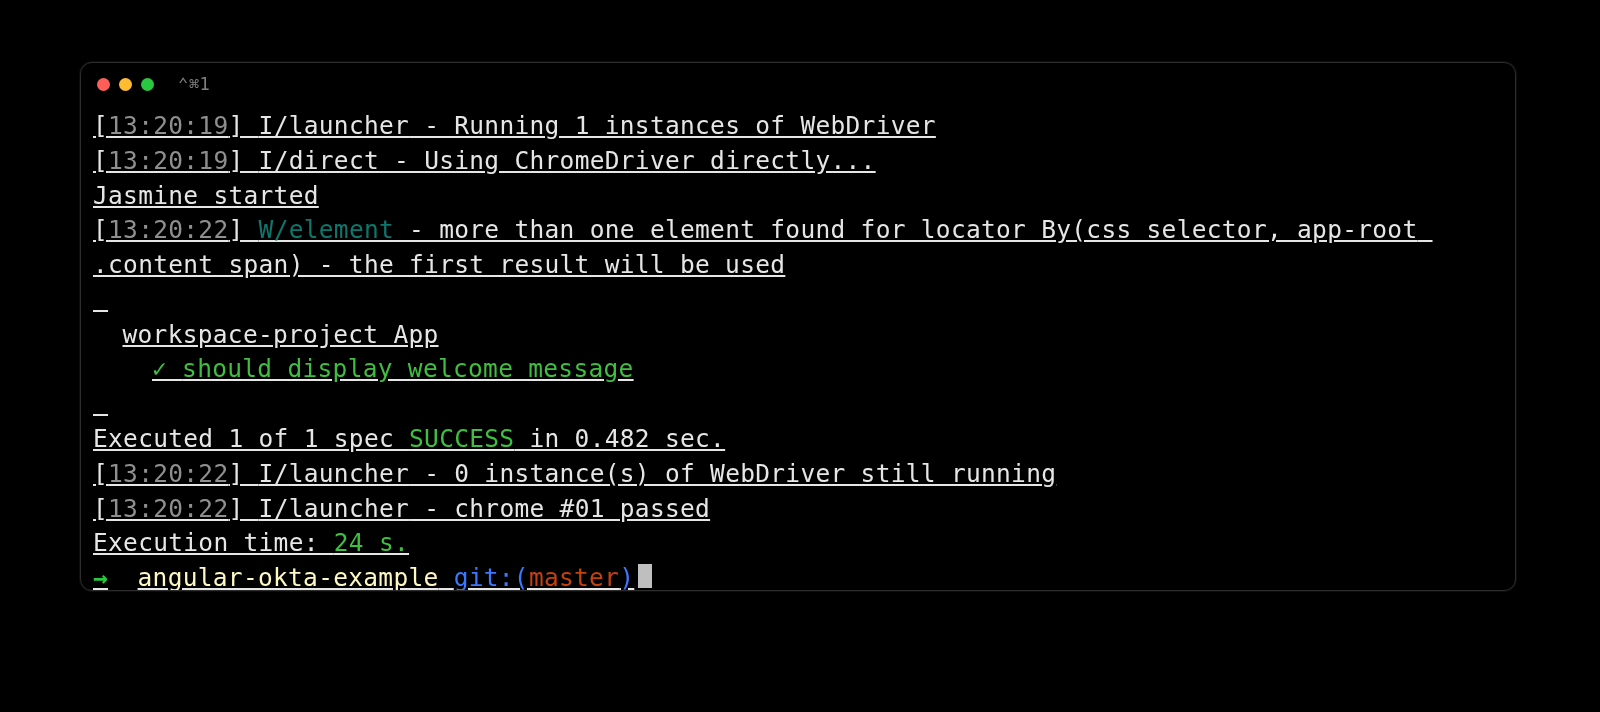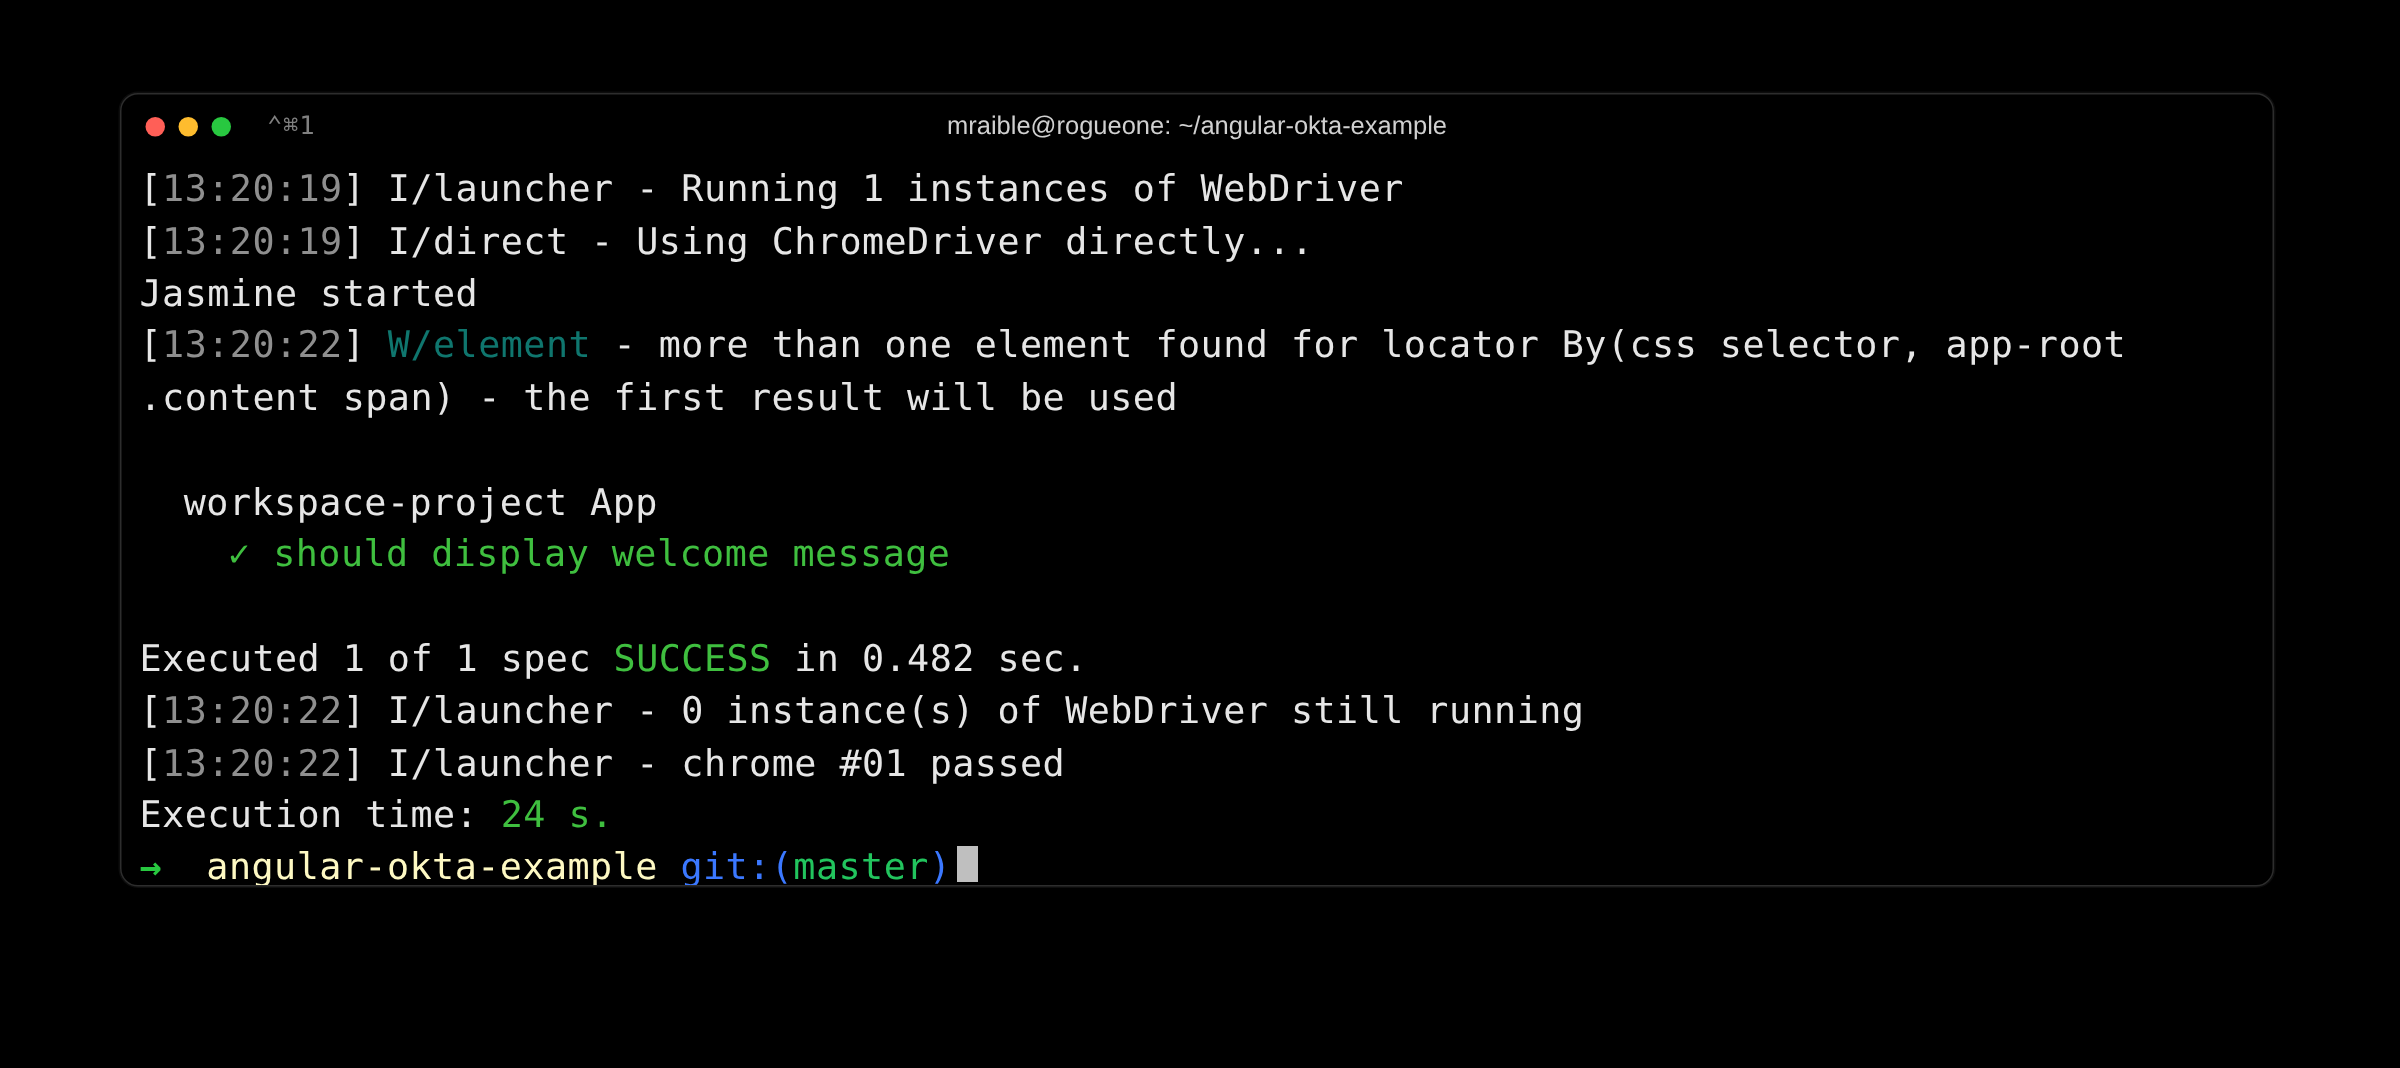--- a/index.html
+++ b/index.html
@@ -65,28 +65,28 @@
     }
     .term-body {
       padding: 4px 12px 10px 12px;
       font-size: 24.5px;
       line-height: 1.42;
       color: #e6e6e6;
       white-space: pre-wrap;
       letter-spacing: 0.3px;
       font-weight: 500;
     }
-    .line { display: block; }
+    .line { display: block; text-decoration: underline; }
     .dim  { color: #8f8f8f; }
     .white{ color: #e6e6e6; }
     .yellow{ color: #0f766e; }
     .green { color: #3fbf3f; }
     .cyan  { color: #fef9c3; }
     .blue  { color: #3b78ff; }
-    .red   { color: #22c55e; }
+    .red   { color: #c2410c; }
     .arrow-green { color: #28c840; font-weight: 600; }
     .cursor {
       display: inline-block;
       width: 14px;
       height: 24px;
       background: #bfbfbf;
       vertical-align: -2px;
       margin-left: 4px;
     }
     .indent1 { padding-left: 2ch; }
@@ -99,19 +99,18 @@
 <div class="stage">
   <div class="terminal-window">
 
     <div class="titlebar">
       <div class="traffic-lights">
         <div class="tl tl-close"></div>
         <div class="tl tl-min"></div>
         <div class="tl tl-max"></div>
       </div>
       <span class="shortcut">⌃⌘1</span>
-      <div class="title">mraible@rogueone: ~/angular-okta-example</div>
     </div>
 
     <div class="term-body"><span class="line"><span class="white">[</span><span class="dim">13:20:19</span><span class="white">] </span><span class="white">I/launcher</span><span class="white"> - Running 1 instances of WebDriver</span></span><span class="line"><span class="white">[</span><span class="dim">13:20:19</span><span class="white">] </span><span class="white">I/direct</span><span class="white"> - Using ChromeDriver directly...</span></span><span class="line white">Jasmine started</span><span class="line"><span class="white">[</span><span class="dim">13:20:22</span><span class="white">] </span><span class="yellow">W/element</span><span class="white"> - more than one element found for locator By(css selector, app-root .content span) - the first result will be used</span></span><span class="line">&nbsp;</span><span class="line white indent1">workspace-project App</span><span class="line indent2"><span class="green">✓ </span><span class="green">should display welcome message</span></span><span class="line">&nbsp;</span><span class="line"><span class="white">Executed 1 of 1 spec </span><span class="green">SUCCESS</span><span class="white"> in 0.482 sec.</span></span><span class="line"><span class="white">[</span><span class="dim">13:20:22</span><span class="white">] </span><span class="white">I/launcher</span><span class="white"> - 0 instance(s) of WebDriver still running</span></span><span class="line"><span class="white">[</span><span class="dim">13:20:22</span><span class="white">] </span><span class="white">I/launcher</span><span class="white"> - chrome #01 passed</span></span><span class="line"><span class="white">Execution time: </span><span class="green">24 s.</span></span><span class="line"><span class="arrow-green">→</span><span class="prompt-gap"></span><span class="cyan">angular-okta-example</span><span> </span><span class="blue">git:(</span><span class="red">master</span><span class="blue">)</span><span class="cursor"></span></span></div>
 
   </div>
 </div>
 
 </body></html>

